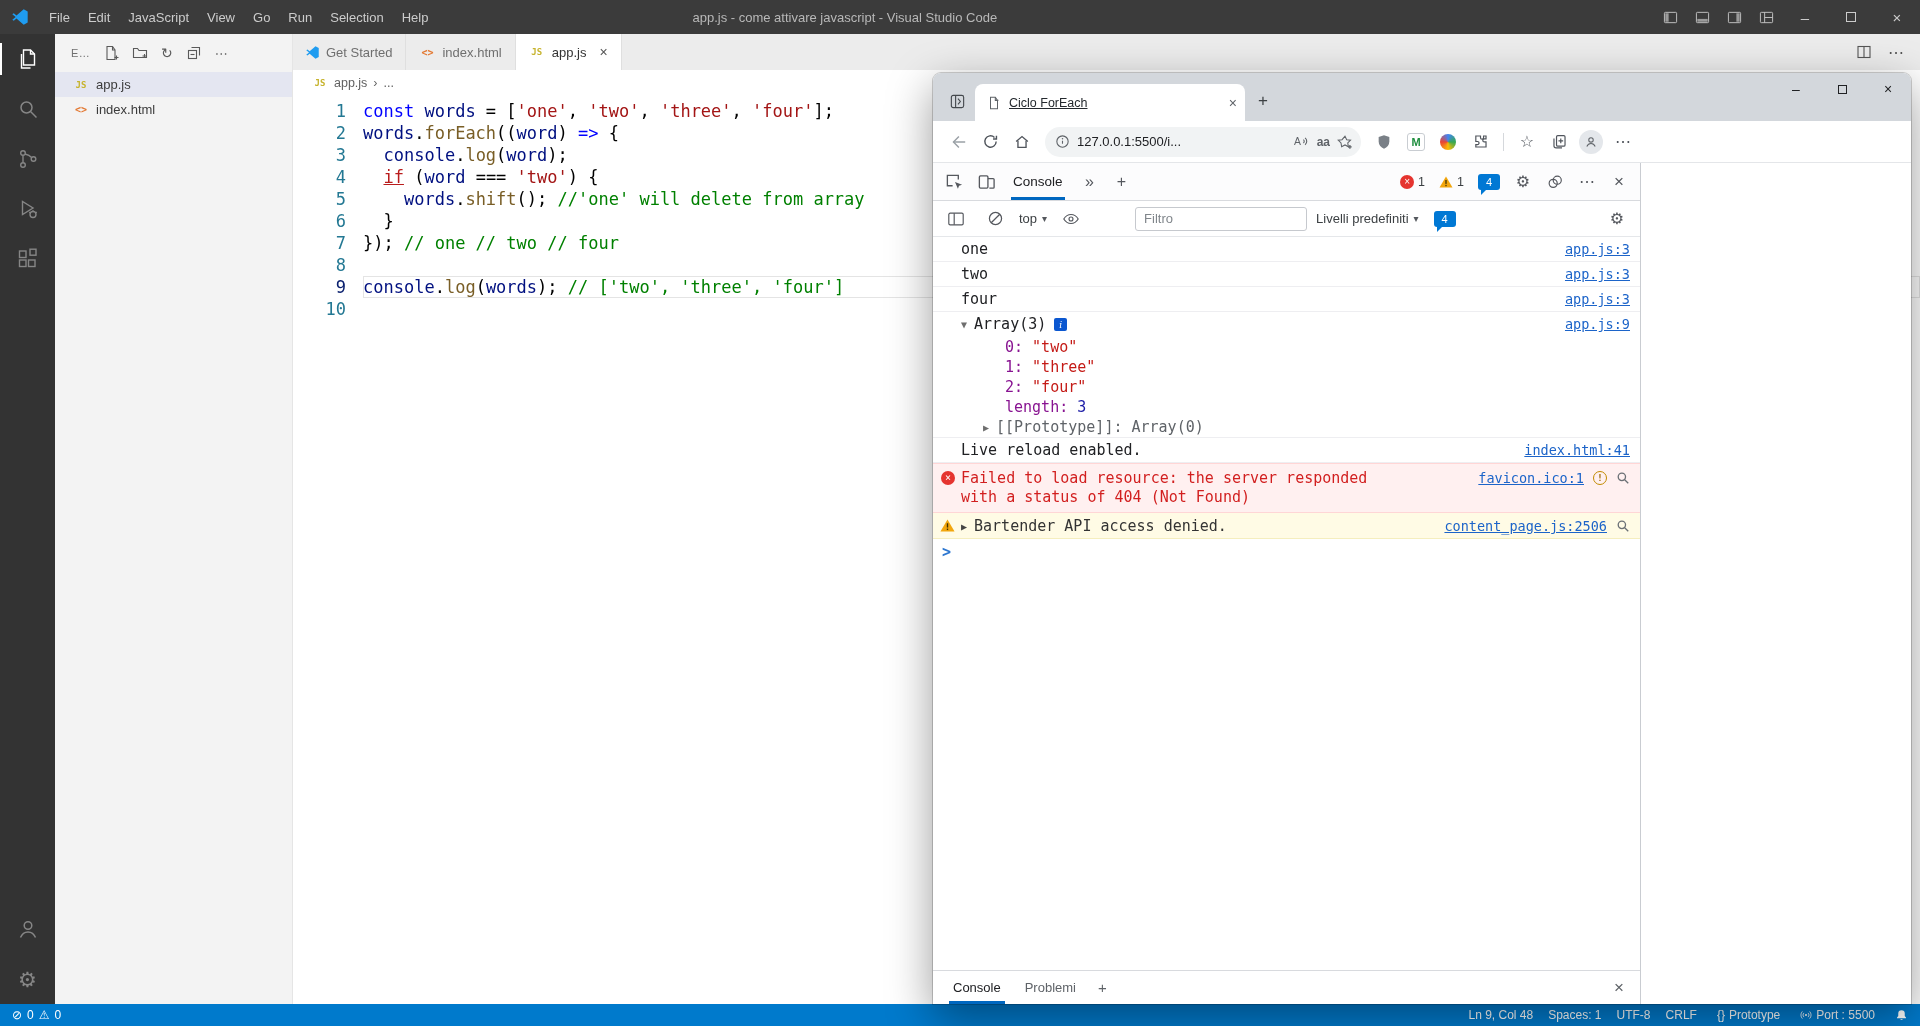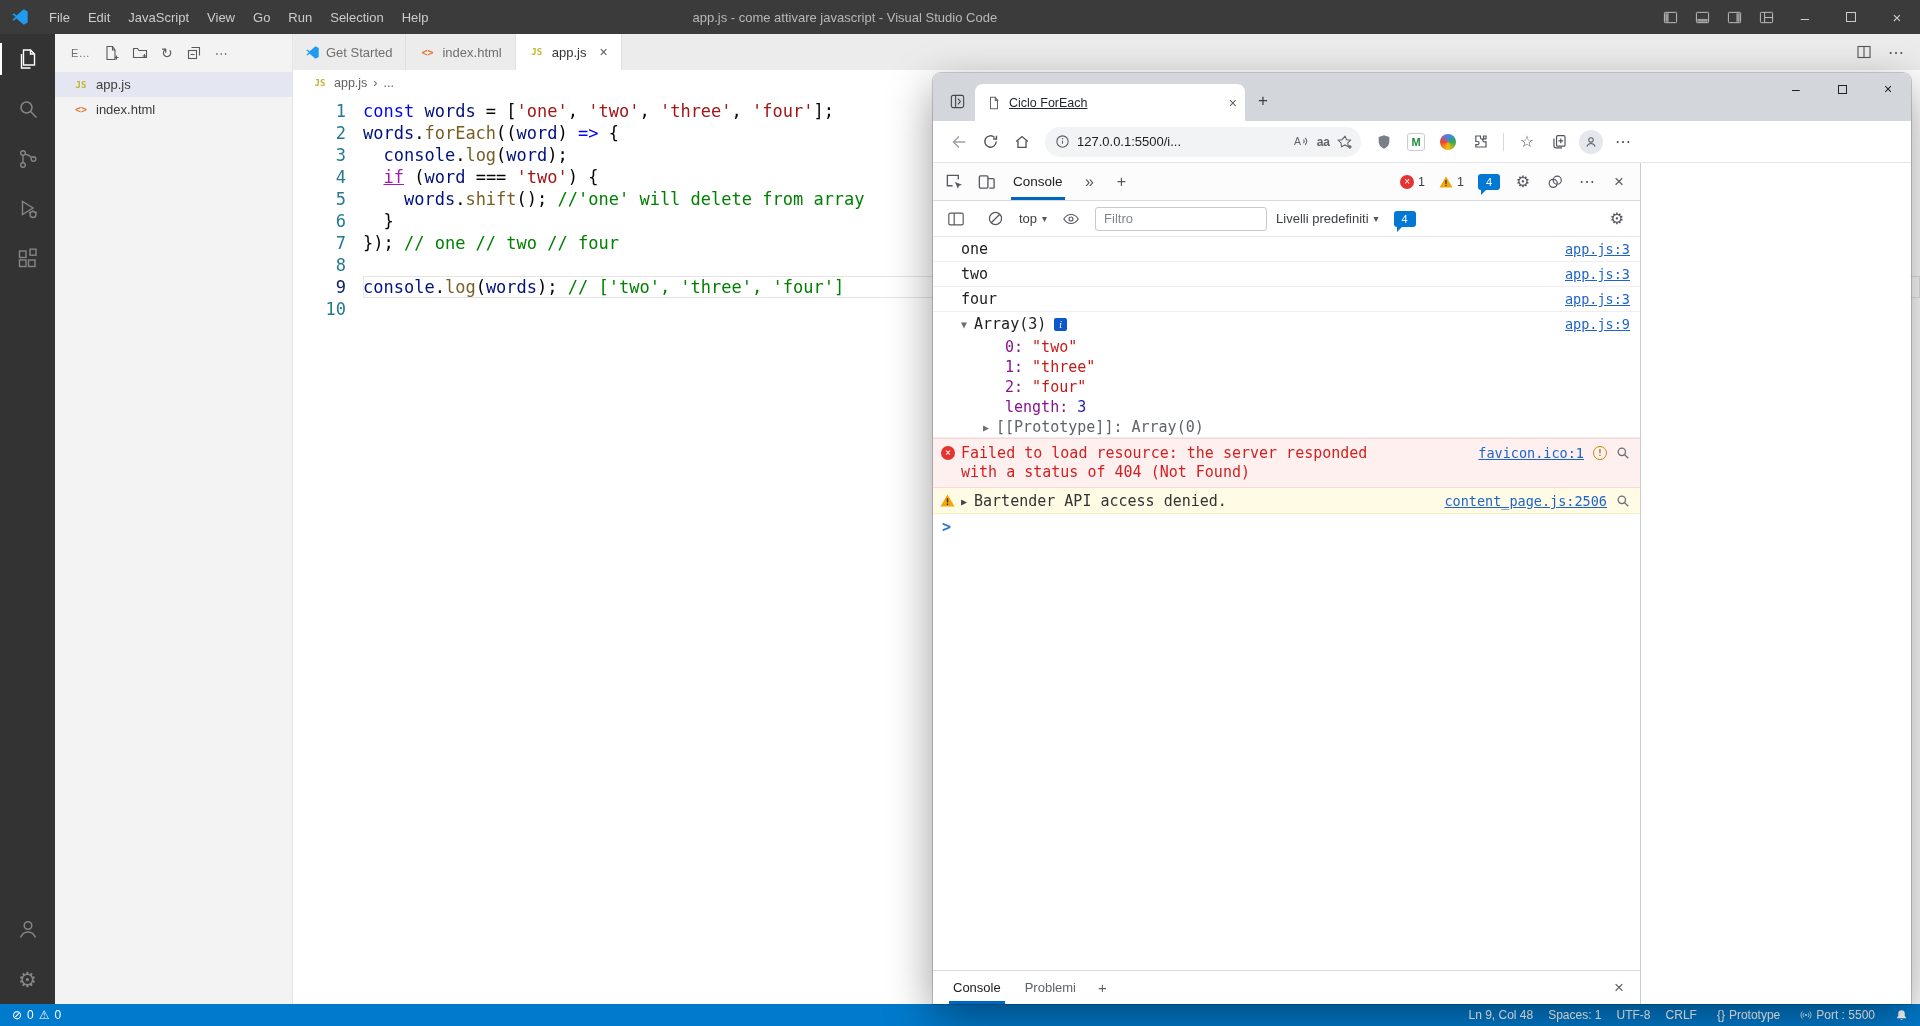--- a/index.html
+++ b/index.html
@@ -42,21 +42,21 @@
   .closex{margin-left:6px;font-size:14px;color:#555;}
   .tabbar-right{margin-left:auto;display:flex;align-items:center;gap:16px;padding-right:16px;color:#555;}
   .breadcrumb{height:26px;display:flex;align-items:center;gap:6px;padding-left:19px;font-size:12.5px;color:#616161;flex:0 0 auto;}
   .editor{flex:1;display:flex;font-family:"DejaVu Sans Mono",monospace;font-size:17px;line-height:22px;overflow:hidden;padding-top:4px;}
   .gutter{width:70px;flex:0 0 auto;text-align:right;color:#237893;}
   .gutter .ln{height:22px;padding-right:17px;}
   .gutter .ln.cur{color:#0b216f;}
   .codepane{flex:1;white-space:pre;min-width:0;}
   .codeline{height:22px;}
   .codeline.current{box-shadow:inset 0 0 0 1px #e4e4e4;}
-  .tk-kw{color:#0000ff;} .tk-ctl{color:#a21caf;text-decoration:underline;} .tk-var{color:#001080;}
+  .tk-kw{color:#0000ff;} .tk-ctl{color:#b91c1c;text-decoration:underline;} .tk-var{color:#001080;}
   .tk-fn{color:#795e26;} .tk-str{color:#a31515;} .tk-com{color:#008000;} .tk-pl{color:#000;}
   .statusbar{height:22px;background:#007acc;color:#fff;display:flex;align-items:center;justify-content:space-between;font-size:12px;padding:0 12px;flex:0 0 auto;}
   .sb-left{display:flex;align-items:center;gap:5px;}
   .sb-right{display:flex;align-items:center;gap:20px;}
   .sb-group{display:flex;align-items:center;gap:4px;}
   .st-ico{font-size:12px;}
 
   
   .edge{position:absolute;left:933px;top:73px;width:978px;height:931px;z-index:10;display:flex;flex-direction:column;background:#fff;border-radius:8px 8px 0 0;box-shadow:0 0 0 1px rgba(0,0,0,.18),0 14px 46px rgba(0,0,0,.4);overflow:hidden;}
   .tabstrip{height:48px;background:#d3d7dc;display:flex;align-items:flex-end;padding-left:10px;position:relative;flex:0 0 auto;}
@@ -86,21 +86,21 @@
   .dt-tab{height:100%;display:flex;align-items:center;padding:0 10px;font-size:13.5px;color:#202124;position:relative;}
   .dt-tab.active::after{content:"";position:absolute;left:8px;right:8px;bottom:0;height:3px;background:#0067c0;}
   .spacer{flex:1;}
   .dt-badge{display:flex;align-items:center;gap:4px;font-size:12.5px;color:#3c4043;padding:0 6px;}
   .err-dot{width:14px;height:14px;border-radius:50%;background:#e5342f;color:#fff;font-size:10px;display:flex;align-items:center;justify-content:center;line-height:1;}
   .bubble{min-width:22px;height:16px;background:#0078d4;border-radius:3px;color:#fff;font-size:11px;display:flex;align-items:center;justify-content:center;position:relative;margin:0 6px;}
   .bubble::after{content:"";position:absolute;left:3px;bottom:-5px;border:3px solid transparent;border-top-color:#0078d4;border-left-color:#0078d4;}
   .ct{height:36px;border-bottom:1px solid #e5e7ea;display:flex;align-items:center;padding:0 8px;gap:9px;font-size:13px;color:#3c4043;flex:0 0 auto;}
   .ct-dd{display:flex;align-items:center;gap:5px;}
   .ct-caret{font-size:10px;color:#55585e;}
-  .ct-input{width:172px;height:24px;border:1px solid #c6c9ce;border-radius:3px;padding:0 8px;font-size:13px;color:#333;background:#fff;font-family:"Liberation Sans",sans-serif;}
+  .ct-input{width:172px;height:24px;border:1px solid #c6c9ce;border-radius:3px;padding:0 8px;font-size:13px;color:#333;background:#fff;font-family:"Liberation Sans",sans-serif;margin-left:40px;}
   .ct-input::placeholder{color:#80868b;}
   .cout{flex:1;overflow:hidden;font-family:"DejaVu Sans Mono",monospace;font-size:15px;color:#202124;min-height:0;}
   .crow{display:flex;align-items:flex-start;padding:3px 10px 2px 28px;border-bottom:1px solid #eeeef1;min-height:25px;position:relative;}
   .crow.nob{border-bottom:none;}
   .cgroup{border-bottom:1px solid #eeeef1;}
   .ctext{line-height:19px;}
   .src{font-size:13.5px;line-height:19px;color:#1c64c9;text-decoration:underline;white-space:nowrap;margin-left:14px;}
   .rowicons{display:flex;align-items:flex-start;gap:9px;margin-left:2px;}
   .rowicons .src{margin-left:0;}
   .caret{color:#6e6e6e;font-size:10px;line-height:19px;margin-right:7px;}
@@ -590,20 +590,25 @@
             <div class="prow">
               <span class="pkey">length: </span>
               <span class="pval-number">3</span>
             </div>
             <div class="prow proto">
               <span class="caret">▶</span>
               <span class="pkey proto">[[Prototype]]: </span>
               <span class="pval-proto">Array(0)</span>
             </div>
           </div>
+          <div class="crow">
+            <span class="ctext">Live reload enabled.</span>
+            <span class="spacer"></span>
+            <span class="src">index.html:41</span>
+          </div>
           <div class="crow err">
             <span class="erricon">×</span>
             <span class="ctext errtext">Failed to load resource: the server responded with a status of 404 (Not Found)</span>
             <span class="spacer"></span>
             <span class="rowicons">
               <span class="src">favicon.ico:1</span>
               <span class="issueicon">!</span>
               <span class="mag">
                 <svg width="14" height="14" viewBox="0 0 16 16" fill="none" stroke="#6b7075" stroke-width="1.5">
                   <circle cx="6.7" cy="6.7" r="4.2"></circle>

